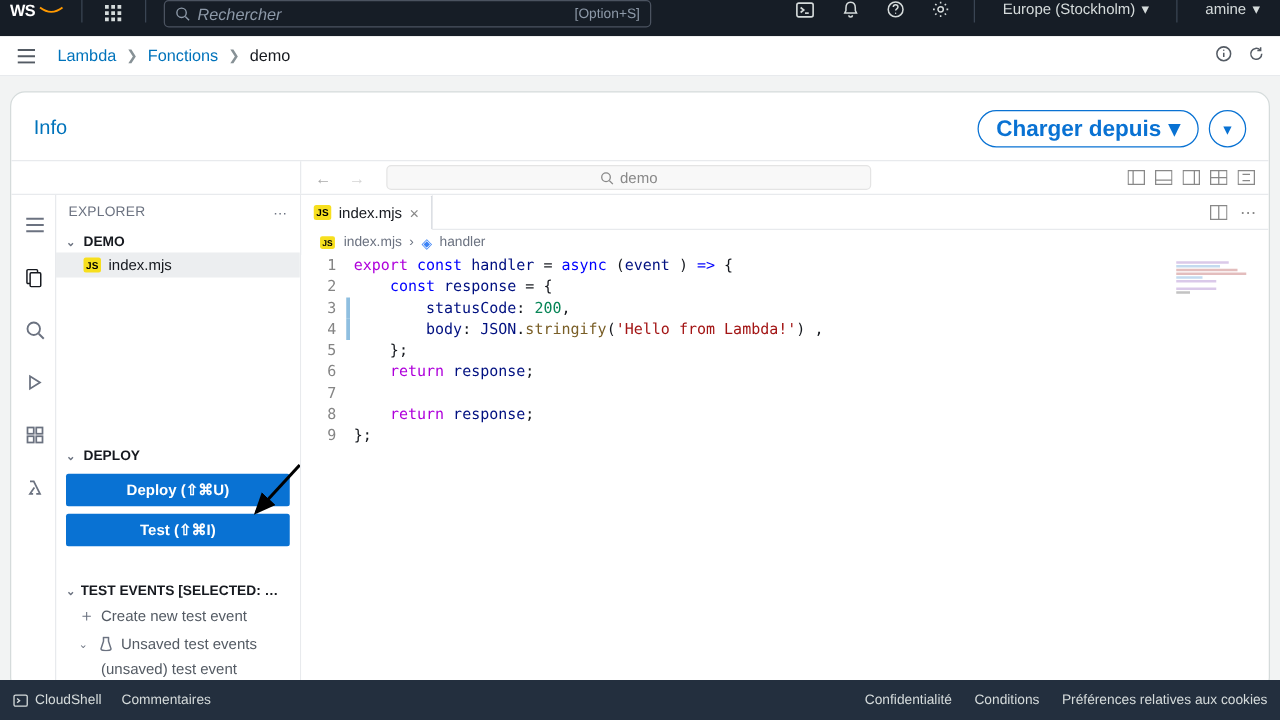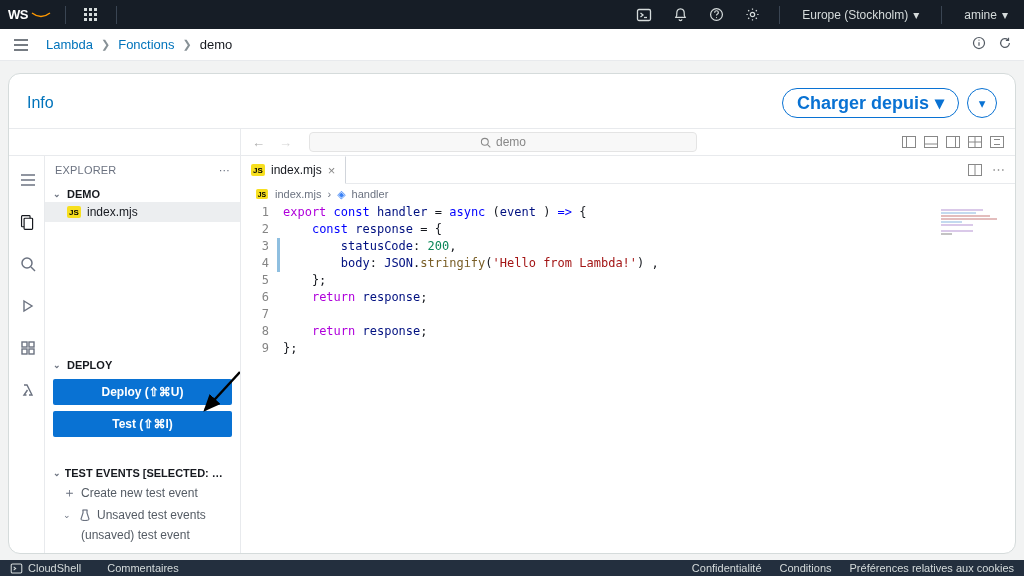--- a/index.html
+++ b/index.html
@@ -19,21 +19,21 @@
     --code-func:#795e26;
     --code-str:#a31515;
     --code-num:#098658;
     --code-var:#001080;
     --gutter-bg:#ffffff;
     --gutter-fg:#858585;
   }
   *{box-sizing:border-box;}
   html,body{margin:0;padding:0;height:100%;font-family:"Amazon Ember","Helvetica Neue",Arial,sans-serif;font-size:13px;color:#16191f;background:#f2f3f3;}
   
-  .aws-top{height:29px;background:var(--aws-dark);display:flex;align-items:center;color:#d5dbdb;padding:0 8px;gap:10px;}
+  .aws-top{height:29px;background:var(--aws-dark);display:flex;align-items:flex-start;color:#d5dbdb;padding:0 8px;gap:10px;}
   .aws-top .logo{display:flex;align-items:center;gap:3px;}
   .aws-top .logo svg{height:16px;}
   .aws-top .apps-icon{display:flex;align-items:center;justify-content:center;width:22px;height:22px;cursor:pointer;}
   .aws-top .search{flex:0 0 390px;height:22px;border:1px solid #4b5360;border-radius:4px;display:flex;align-items:center;padding:0 8px;color:#8d99a8;font-style:italic;gap:6px;}
   .aws-top .search .kbd{margin-left:auto;font-style:normal;font-size:11px;color:#8d99a8;}
   .aws-top .spacer{flex:1;}
   .aws-top .icon-btn{width:26px;display:flex;align-items:center;justify-content:center;cursor:pointer;color:#d5dbdb;}
   .aws-top .region,.aws-top .user{display:flex;align-items:center;gap:5px;padding:0 8px;cursor:pointer;font-size:12px;}
   .aws-top .sep{width:1px;height:18px;background:#3a4553;margin:0 4px;}
 
@@ -110,21 +110,21 @@
   .kw{color:var(--code-kw);}
   .kw-exp{color:#af00db;}
   .fn{color:var(--code-func);}
   .str{color:var(--code-str);}
   .num{color:var(--code-num);}
   .vr{color:var(--code-var);}
   .minimap{position:absolute;right:4px;top:4px;width:70px;opacity:.5;}
   .minimap div{height:2px;margin:1px 0;}
 
   
-  .footer{position:fixed;bottom:0;left:0;right:0;height:16px;background:var(--aws-dark2);color:#d5dbdb;display:flex;align-items:center;font-size:11px;padding:0 10px;gap:26px;}
+  .footer{position:fixed;bottom:0;left:0;right:0;height:32px;background:var(--aws-dark2);color:#d5dbdb;display:flex;align-items:center;font-size:11px;padding:0 10px;gap:16px;}
   .footer .f-item{display:flex;align-items:center;gap:5px;cursor:pointer;}
   .footer .right{margin-left:auto;display:flex;gap:18px;}
   .footer .right .lnk{color:#d5dbdb;cursor:pointer;}
 </style>
 </head>
 <body>
 
 <div class="aws-top">
   <div class="logo">
     <span style="font-weight:700;color:#fff;letter-spacing:-.5px">WS</span>
@@ -140,20 +140,28 @@
         <rect x="10" y="0" width="3" height="3"></rect>
         <rect x="0" y="5" width="3" height="3"></rect>
         <rect x="5" y="5" width="3" height="3"></rect>
         <rect x="10" y="5" width="3" height="3"></rect>
         <rect x="0" y="10" width="3" height="3"></rect>
         <rect x="5" y="10" width="3" height="3"></rect>
         <rect x="10" y="10" width="3" height="3"></rect>
       </svg>
   </div>
   <div class="sep"></div>
+  <div class="search">
+    <svg width="12" height="12" viewBox="0 0 16 16" stroke="#8d99a8" fill="none" stroke-width="1.5">
+        <circle cx="7" cy="7" r="5"></circle>
+        <line x1="11" y1="11" x2="15" y2="15"></line>
+      </svg>
+    <span>Rechercher</span>
+    <span class="kbd">[Option+S]</span>
+  </div>
   <div class="spacer"></div>
   <div class="icon-btn">
     <svg width="16" height="16" viewBox="0 0 16 16" stroke="#d5dbdb" fill="none" stroke-width="1.3">
         <rect x="1.5" y="2.5" width="13" height="11" rx="1.5"></rect>
         <path d="M4.5 6 L7 8 L4.5 10"></path>
         <line x1="8" y1="10.5" x2="11" y2="10.5"></line>
       </svg>
   </div>
   <div class="icon-btn">
     <svg width="15" height="15" viewBox="0 0 16 16" stroke="#d5dbdb" fill="none" stroke-width="1.3">

